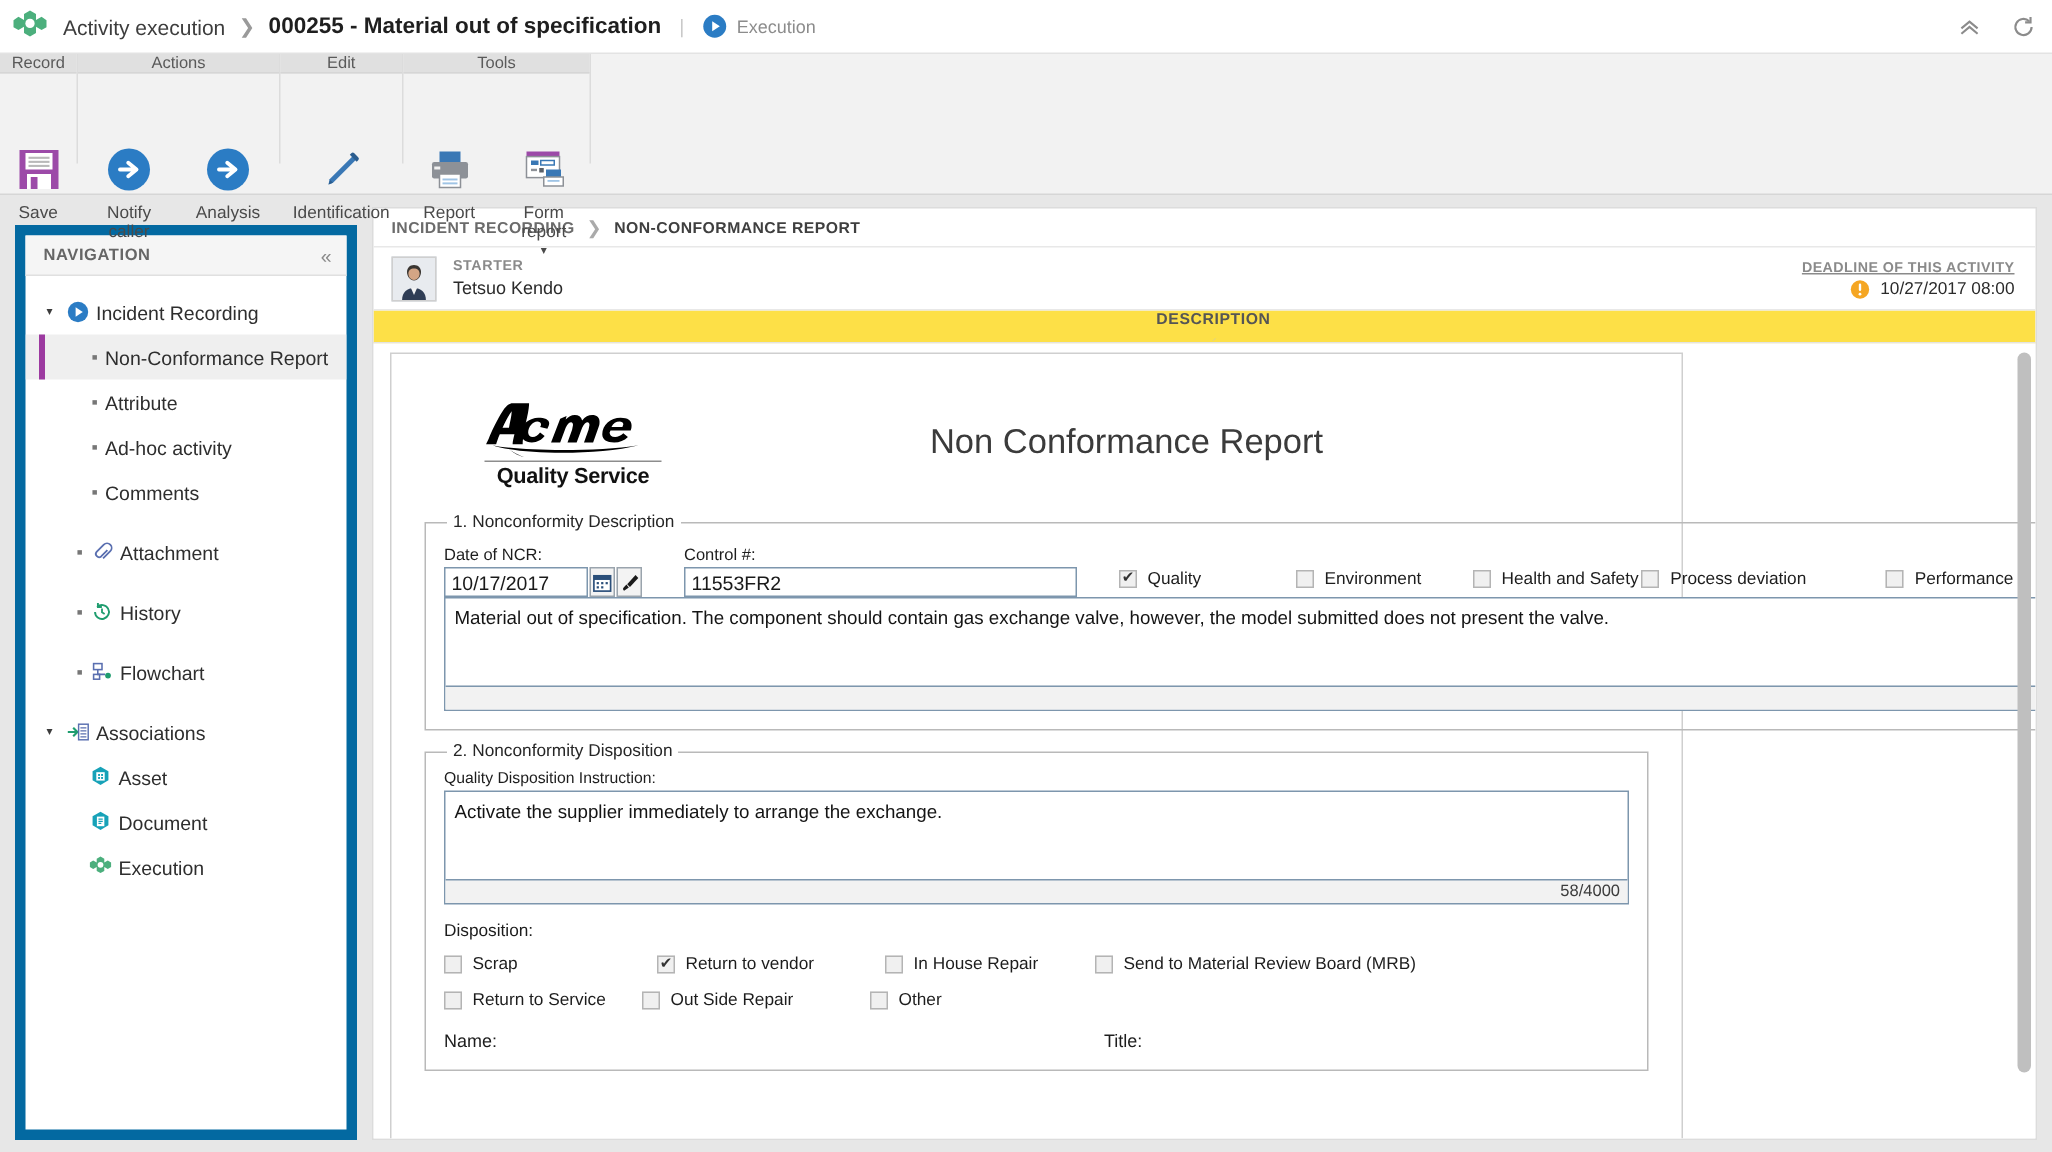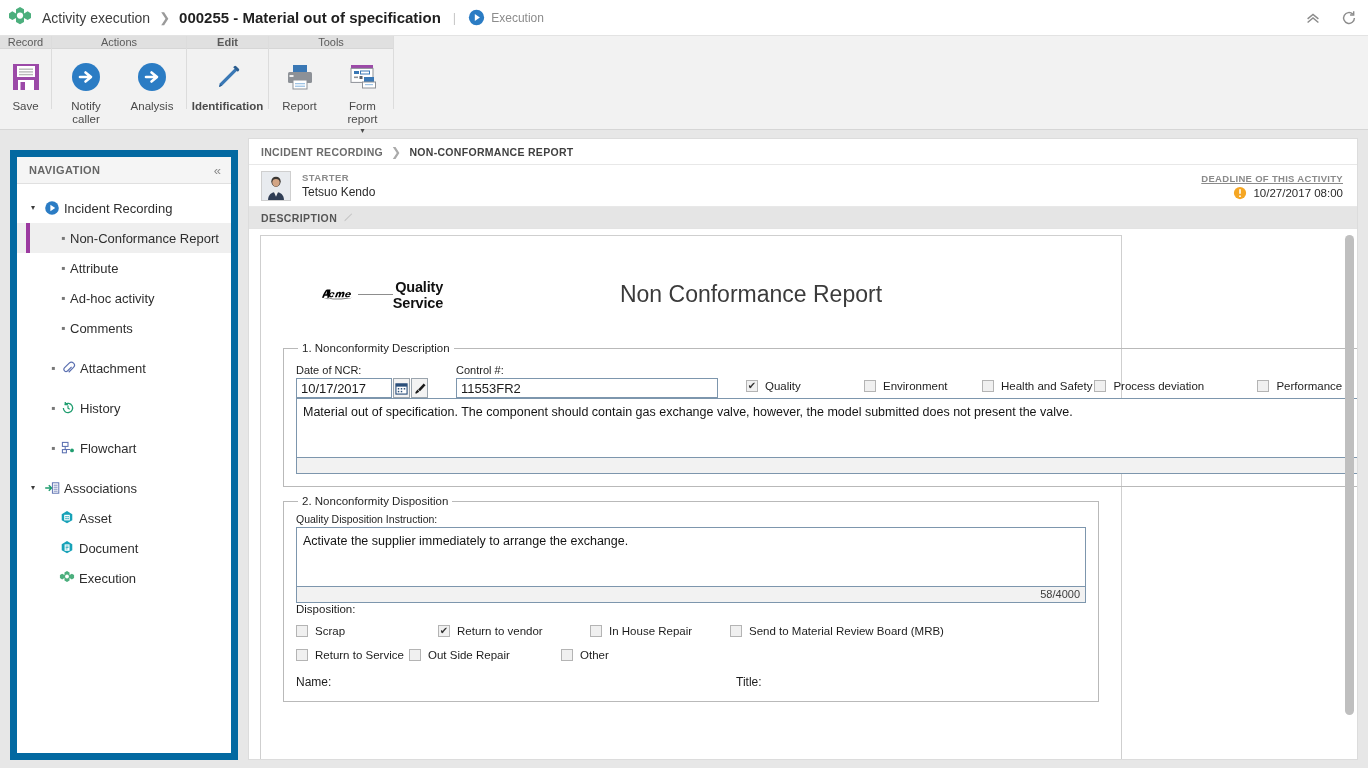--- a/index.html
+++ b/index.html
@@ -24,24 +24,24 @@
   .crumb-sep { font-size: 13px; color: #9a9a9a; margin: 0 9px; }
   .crumb-title { font-size: 15px; font-weight: bold; color: #1f1f1f; }
   .crumb-pipe { color: #c9c9c9; margin: 0 12px; font-size: 13px; }
   .exec-icon { width: 17px; height: 17px; flex: 0 0 auto; margin-right: 6px; }
   .exec-label { font-size: 12px; color: #8c8c8c; }
   .topbar-right { position: absolute; right: 10px; top: 0; height: 36px; display: flex; align-items: center; gap: 18px; }
   .tb-ico { width: 18px; height: 18px; cursor: pointer; }
 
   
   .ribbon { width: 1368px; height: 94px; background: #f2f2f2; border-bottom: 1px solid #d6d6d6; display: flex; }
-  .rb-group { display: flex; flex-direction: column; border-right: 1px solid #dcdcdc; height: 73px; }
+  .rb-group { display: flex; flex-direction: column; border-right: 1px solid #dcdcdc; height: 73px; gap: 36px; }
   .rb-group.g-record { width: 52px; }
   .rb-group.g-actions { width: 135px; }
-  .rb-group.g-edit { width: 82px; font-weight: bold; }
+  .rb-group.g-edit { width: 82px; }
   .rb-group.g-tools { width: 125px; }
   .rb-group.g-rest { flex: 1; border-right: none; }
   .rb-hdr {
     height: 17px; background: #e0e0e0; color: #5a5a5a; font-size: 11px;
     display: flex; align-items: center; justify-content: center;
     border-bottom: 1px solid #d6d6d6;
   }
   .rb-hdr.blank { background: #f2f2f2; border-bottom: 1px solid #f2f2f2; }
   .rb-body { flex: 1; display: flex; align-items: flex-start; justify-content: center; padding-top: 6px; gap: 2px; }
   .rb-btn {
@@ -103,36 +103,36 @@
   .starter-txt { display: flex; flex-direction: column; justify-content: flex-start; }
   .starter-lbl { font-size: 9.5px; font-weight: bold; color: #8a8a8a; letter-spacing: .4px; }
   .starter-name { font-size: 12px; color: #2b2b2b; margin-top: 2px; }
   .deadline { position: absolute; right: 14px; top: 0; height: 42px; display: flex; flex-direction: column; align-items: flex-end; justify-content: center; }
   .deadline-lbl { font-size: 9.5px; font-weight: bold; color: #8a8a8a; letter-spacing: .3px; text-decoration: underline; }
   .deadline-val { font-size: 11.5px; color: #2b2b2b; margin-top: 2px; display: flex; align-items: center; gap: 6px; }
   .warn-ico { width: 14px; height: 14px; }
 
   .desc-tab {
     height: 22px; display: flex; align-items: center; padding-left: 12px;
-    border-bottom: 1px solid #e3e3e3; background: #e5e5e5; gap: 6px;
+    border-bottom: 1px solid #e3e3e3; background: #fde047; gap: 6px; flex-direction: column;
   }
   .desc-tab-lbl { font-size: 10.5px; font-weight: bold; color: #555; letter-spacing: .4px; }
   .pencil-ico { width: 11px; height: 11px; }
 
   .scroll-area { flex: 1; position: relative; background: #ffffff; overflow: hidden; }
   .scrollbar { position: absolute; right: 3px; top: 4px; width: 9px; bottom: 4px; }
   .sb-thumb { position: absolute; top: 2px; left: 0; width: 9px; height: 480px; background: #bfbfbf; border-radius: 5px; }
 
   
   .paper {
     position: absolute; left: 11px; top: 6px; width: 862px; bottom: -60px;
     border: 1px solid #cfcfcf; background: #ffffff; padding: 14px 22px 0 22px;
   }
   .paper-head { display: flex; align-items: center; height: 88px; }
-  .acme-logo { width: 122px; margin-left: 38px; display: flex; flex-direction: row; align-items: center; text-align: right; }
+  .acme-logo { width: 122px; margin-left: 38px; display: flex; flex-direction: column; align-items: center; text-align: right; }
   .acme-word { width: 122px; height: 44px; }
   .acme-rule { width: 118px; height: 1px; background: #8d8d8d; margin-top: 1px; }
   .acme-sub { font-size: 14.5px; font-weight: bold; color: #111; letter-spacing: -.2px; margin-top: 2px; }
   .paper-title { flex: 1; text-align: center; font-size: 23px; color: #3b3b3b; margin-left: -40px; font-weight: normal; }
 
   fieldset.sect {
     border: 1px solid #b9b9b9; margin-top: 4px; padding: 4px 12px 12px 12px;
   }
   fieldset.sect > legend { font-size: 11.5px; color: #262626; padding: 0 4px; margin-left: 2px; }
 
@@ -166,21 +166,21 @@
   .chk-lbl { font-size: 11.5px; color: #1d1d1d; white-space: nowrap; }
 
   .ta-lbl { font-size: 10.5px; color: #1d1d1d; margin-top: 10px; margin-bottom: 2px; }
   .ta-box { border: 1px solid #7d96ad; background: #fff; }
   .ta-text { padding: 5px 6px; font-size: 12.5px; color: #141414; line-height: 1.3; min-height: 58px; }
   .ta-count {
     border-top: 1px solid #7d96ad; background: #f2f2f2; text-align: right;
     font-size: 11px; color: #3c3c3c; padding: 1px 5px 2px 0;
   }
 
-  .disp-lbl { font-size: 11.5px; color: #1d1d1d; }
+  .disp-lbl { font-size: 11.5px; color: #1d1d1d; margin-top: 12px; }
   .disp-grid { margin-top: 10px; display: flex; flex-direction: column; gap: 12px; }
   .nt-row { display: flex; margin-top: 14px; font-size: 12px; color: #1d1d1d; }
   .nt-name { width: 440px; }
 </style>
 </head>
 <body>
 
 <div class="topbar">
   <svg class="app-logo" viewBox="0 0 24 24">
     <path fill="#4caf7d" d="M12 1 16 3.3v4.1L19.7 5.2 23 7.5v4.6L19.7 14 16 11.9v4.1L12 18.3 8 16v-4.1L4.3 14 1 12.1V7.5L4.3 5.2 8 7.4V3.3z"></path>
@@ -578,21 +578,21 @@
               <label class="chk-item" style="width:140px">
                 <span class="cbox"></span>
                 <span class="chk-lbl">In House Repair</span>
               </label>
               <label class="chk-item">
                 <span class="cbox"></span>
                 <span class="chk-lbl">Send to Material Review Board (MRB)</span>
               </label>
             </div>
             <div class="chk-line">
-              <label class="chk-item" style="width:113px">
+              <label class="chk-item" style="width:132px">
                 <span class="cbox"></span>
                 <span class="chk-lbl">Return to Service</span>
               </label>
               <label class="chk-item" style="width:152px">
                 <span class="cbox"></span>
                 <span class="chk-lbl">Out Side Repair</span>
               </label>
               <label class="chk-item">
                 <span class="cbox"></span>
                 <span class="chk-lbl">Other</span>

